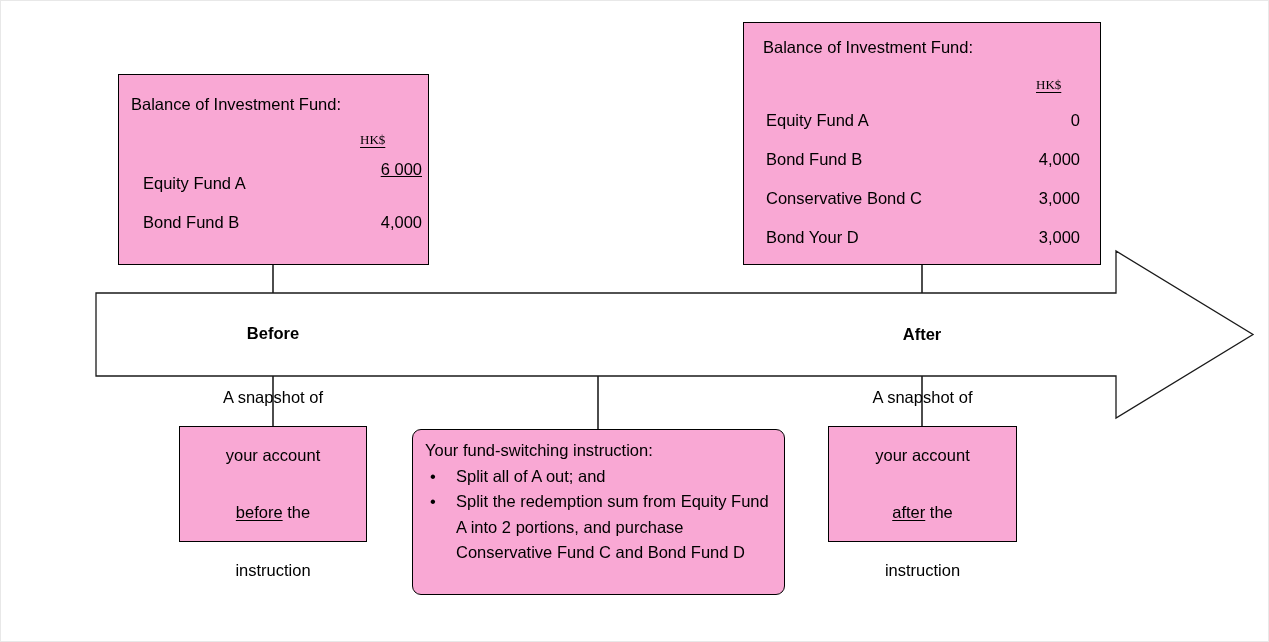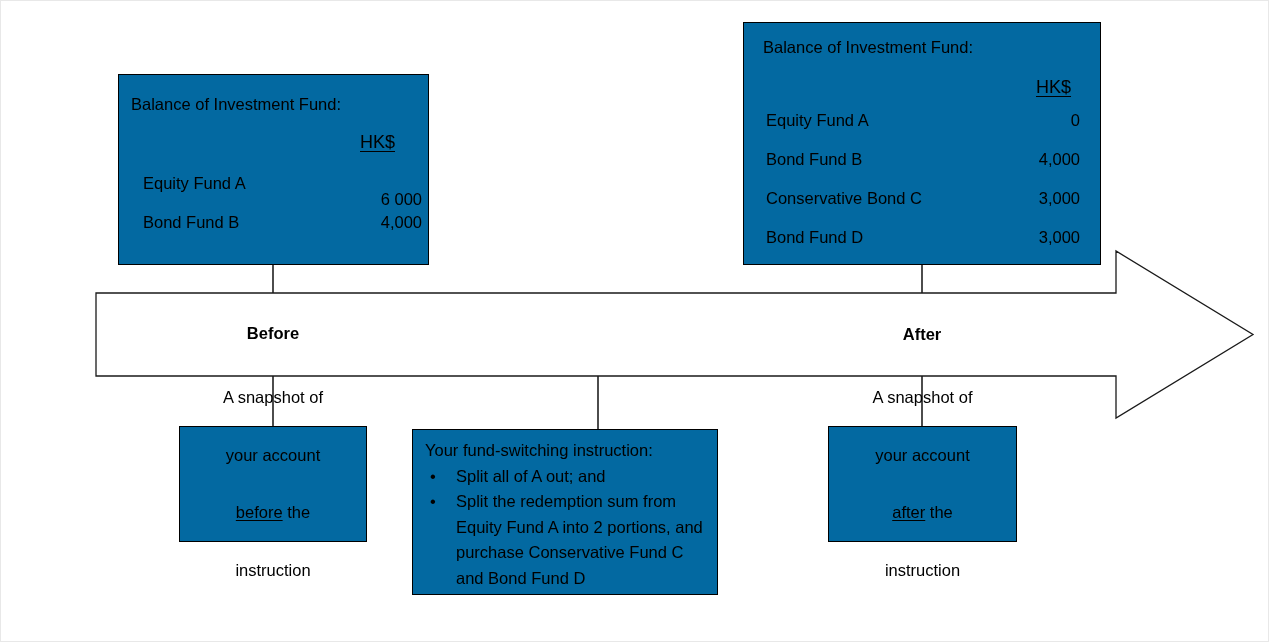--- a/index.html
+++ b/index.html
@@ -15,36 +15,37 @@
     border: 1px solid #e8e8e8;
     box-sizing: border-box;
     overflow: hidden;
     font-family: "Liberation Sans", sans-serif;
     color: #000000;
   }
 
   
   .box {
     position: absolute;
-    background: #0369a1;
+    background: #f9a8d4;
     border: 1px solid #000000;
     box-sizing: border-box;
   }
 
   
   .balance-title {
     position: absolute;
     font-size: 16.5px;
     white-space: nowrap;
   }
   .hk-head {
     position: absolute;
-    font-size: 18px;
+    font-size: 13px;
     text-decoration: underline;
     text-underline-offset: 3px;
+    font-family: Liberation Serif, serif;
   }
   .bal-row {
     position: absolute;
     font-size: 16.5px;
     white-space: nowrap;
   }
   .bal-label { position: absolute; }
   .bal-amt   { position: absolute; text-align: right; }
 
   
@@ -98,21 +99,21 @@
 <body>
 
 <div id="page">
 
   <div class="box" id="before-panel" style="left:117px; top:73px; width:311px; height:191px;">
     <div class="balance-title" style="left:12px; top:20px;">Balance of Investment Fund:</div>
     <div class="hk-head" style="left:241px; top:57px;">HK$</div>
 
     <div class="bal-row">
       <span class="bal-label" style="left:24px; top:99px;">Equity Fund A</span>
-      <span class="bal-amt" style="left:220px; top:115px; width:83px;">6 000</span>
+      <span class="bal-amt" style="left:220px; top:85px; width:83px;text-decoration:underline;">6 000</span>
     </div>
 
     <div class="bal-row">
       <span class="bal-label" style="left:24px; top:138px;">Bond Fund B</span>
       <span class="bal-amt" style="left:220px; top:138px; width:83px;">4,000</span>
     </div>
   </div>
 
   <div class="box" id="after-panel" style="left:742px; top:21px; width:358px; height:243px;">
     <div class="balance-title" style="left:19px; top:15px;">Balance of Investment Fund:</div>
@@ -127,21 +128,21 @@
       <span class="bal-label" style="left:22px; top:127px;">Bond Fund B</span>
       <span class="bal-amt" style="left:260px; top:127px; width:76px;">4,000</span>
     </div>
 
     <div class="bal-row">
       <span class="bal-label" style="left:22px; top:166px;">Conservative Bond C</span>
       <span class="bal-amt" style="left:260px; top:166px; width:76px;">3,000</span>
     </div>
 
     <div class="bal-row">
-      <span class="bal-label" style="left:22px; top:205px;">Bond Fund D</span>
+      <span class="bal-label" style="left:22px; top:205px;">Bond Your D</span>
       <span class="bal-amt" style="left:260px; top:205px; width:76px;">3,000</span>
     </div>
   </div>
 
   <svg id="arrow-svg" viewBox="0 0 1269 642">
 
     <line x1="272" y1="263" x2="272" y2="292" stroke="#000" stroke-width="1.4"></line>
     <line x1="921" y1="264" x2="921" y2="292" stroke="#000" stroke-width="1.4"></line>
 
     <line x1="272" y1="375" x2="272" y2="425" stroke="#000" stroke-width="1.4"></line>
@@ -161,21 +162,21 @@
     <div>instruction</div>
   </div>
 
   <div class="box snapshot" id="after-note" style="left:827px; top:425px; width:189px; height:116px;">
     <div>A snapshot of</div>
     <div>your account</div>
     <div><span class="u">after</span><span> the</span></div>
     <div>instruction</div>
   </div>
 
-  <div class="box" id="instruction-box" style="left:411px; top:428px; width:306px; height:166px;">
+  <div class="box" id="instruction-box" style="left:411px; top:428px; width:373px; height:166px;border-radius:9px;">
     <div id="instruction-title">Your fund-switching instruction:</div>
 
     <div class="ins-item">
       <span class="bullet">•</span>
       <span>Split all of A out; and</span>
     </div>
 
     <div class="ins-item">
       <span class="bullet">•</span>
       <span>Split the redemption sum from Equity Fund A into 2 portions, and purchase Conservative Fund C and Bond Fund D</span>

